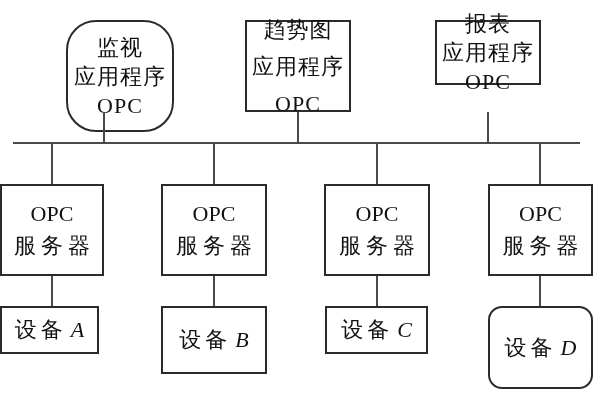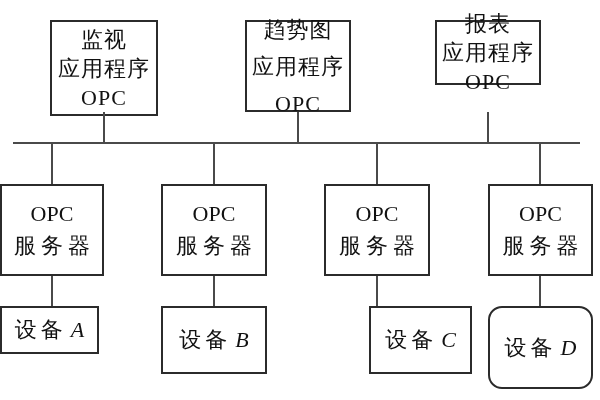--- a/index.html
+++ b/index.html
@@ -60,21 +60,21 @@
     position: absolute;
     height: 2px;
     background: #4a4a4a;
   }
 </style>
 </head>
 <body>
 
 <div class="canvas">
 
-  <div class="box app-box" style="left:50px; top:20px; width:108px; height:96px;">
+  <div class="box app-box" style="left:66px; top:20px; width:108px; height:112px;border-radius:30px;">
     <div>监视</div>
     <div>应用程序</div>
     <div>OPC</div>
   </div>
 
   <div class="box app-box" style="left:245px; top:20px; width:106px; height:92px;gap:8px;">
     <div>趋势图</div>
     <div>应用程序</div>
     <div>OPC</div>
   </div>
@@ -126,21 +126,21 @@
       <span class="cn">设备</span><span class="dev-letter">A</span>
     </div>
   </div>
 
   <div class="box device-box" style="left:161px; top:306px; width:106px; height:68px;">
     <div>
       <span class="cn">设备</span><span class="dev-letter">B</span>
     </div>
   </div>
 
-  <div class="box device-box" style="left:325px; top:306px; width:103px; height:68px;margin-left:44px;">
+  <div class="box device-box" style="left:325px; top:306px; width:103px; height:48px;">
     <div>
       <span class="cn">设备</span><span class="dev-letter">C</span>
     </div>
   </div>
 
   <div class="box device-box" style="left:488px; top:306px; width:105px; height:83px;border-radius:14px;">
     <div>
       <span class="cn">设备</span><span class="dev-letter">D</span>
     </div>
   </div>

